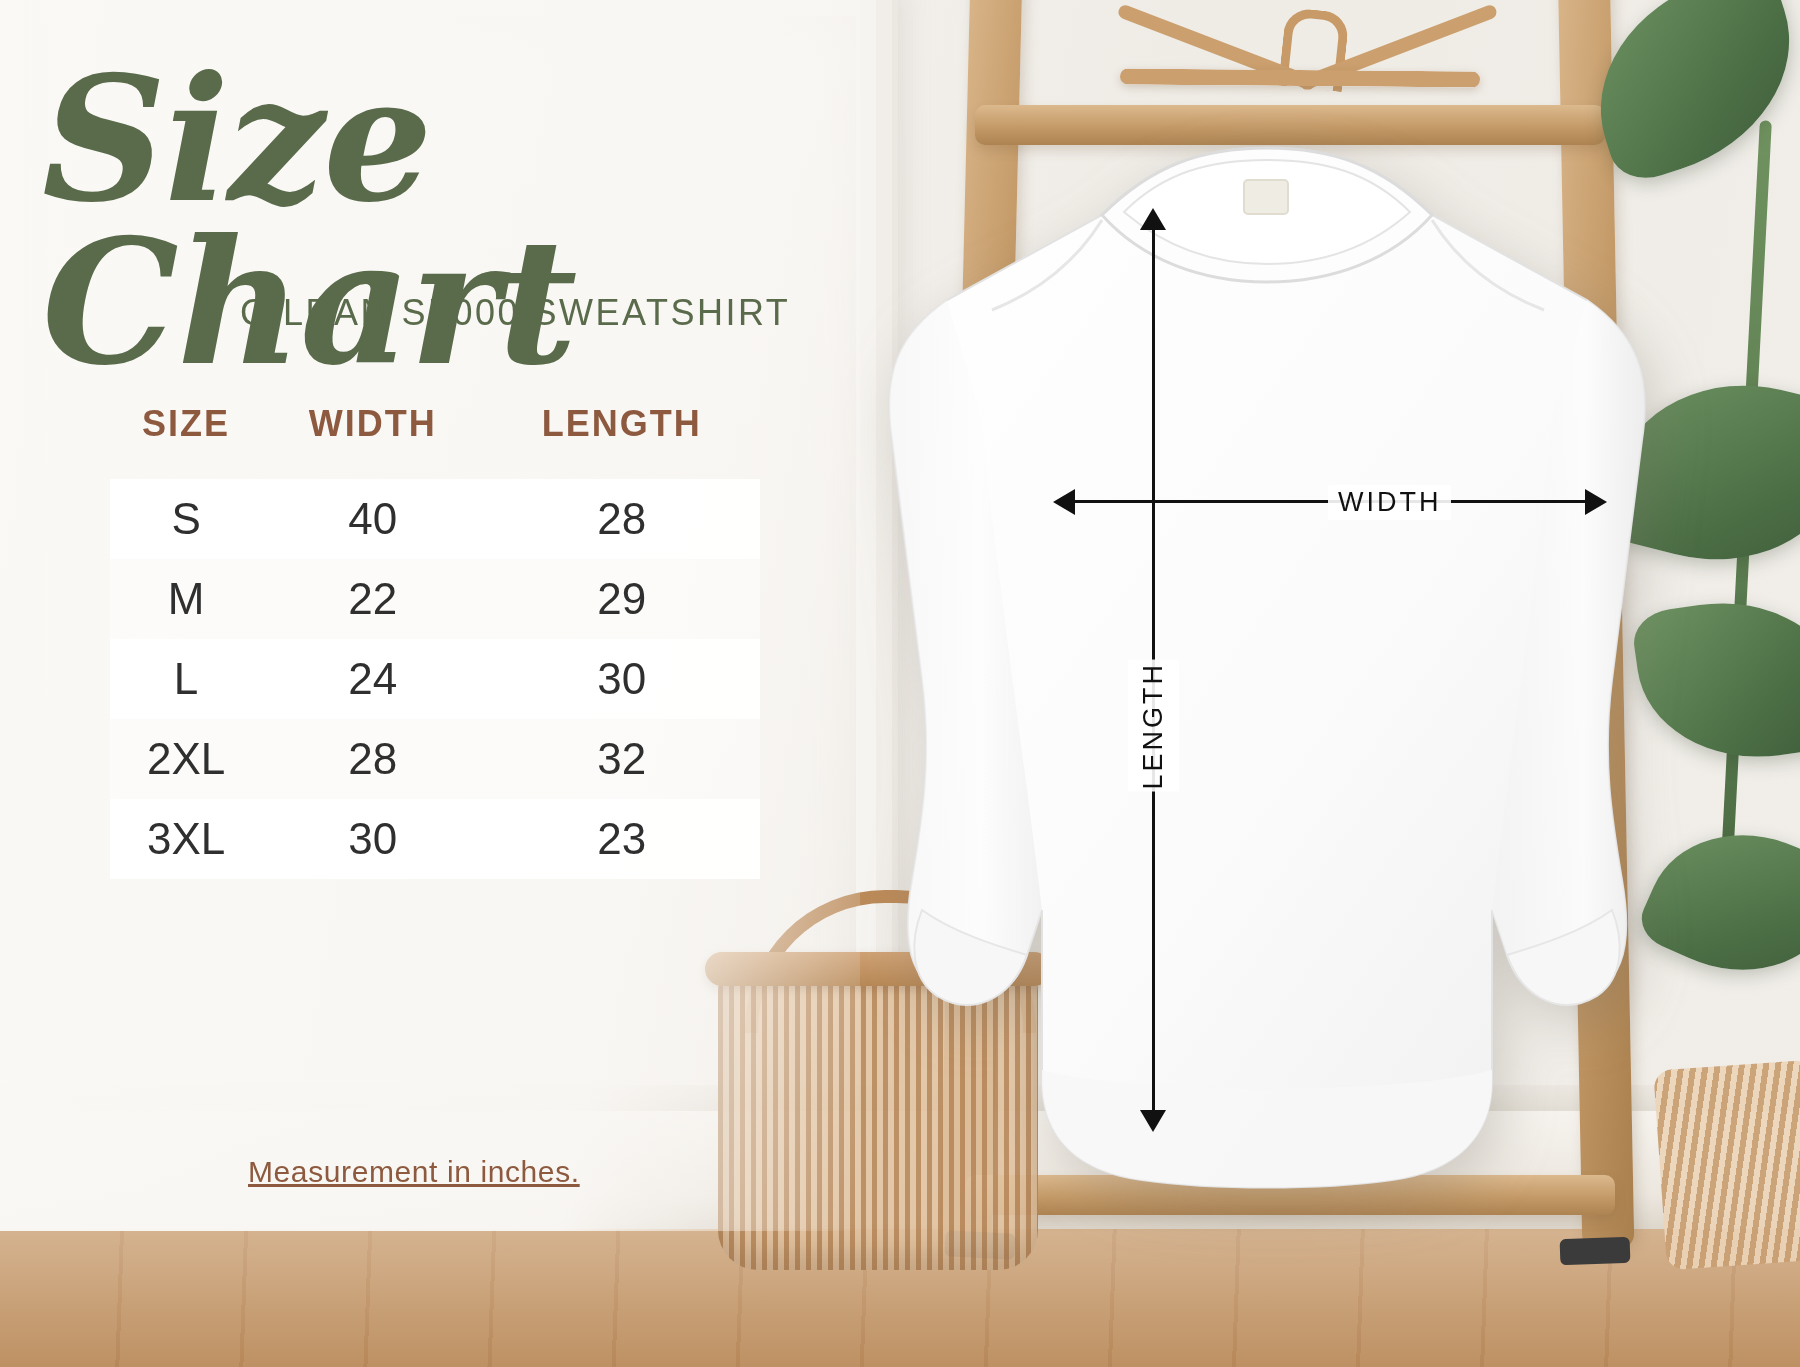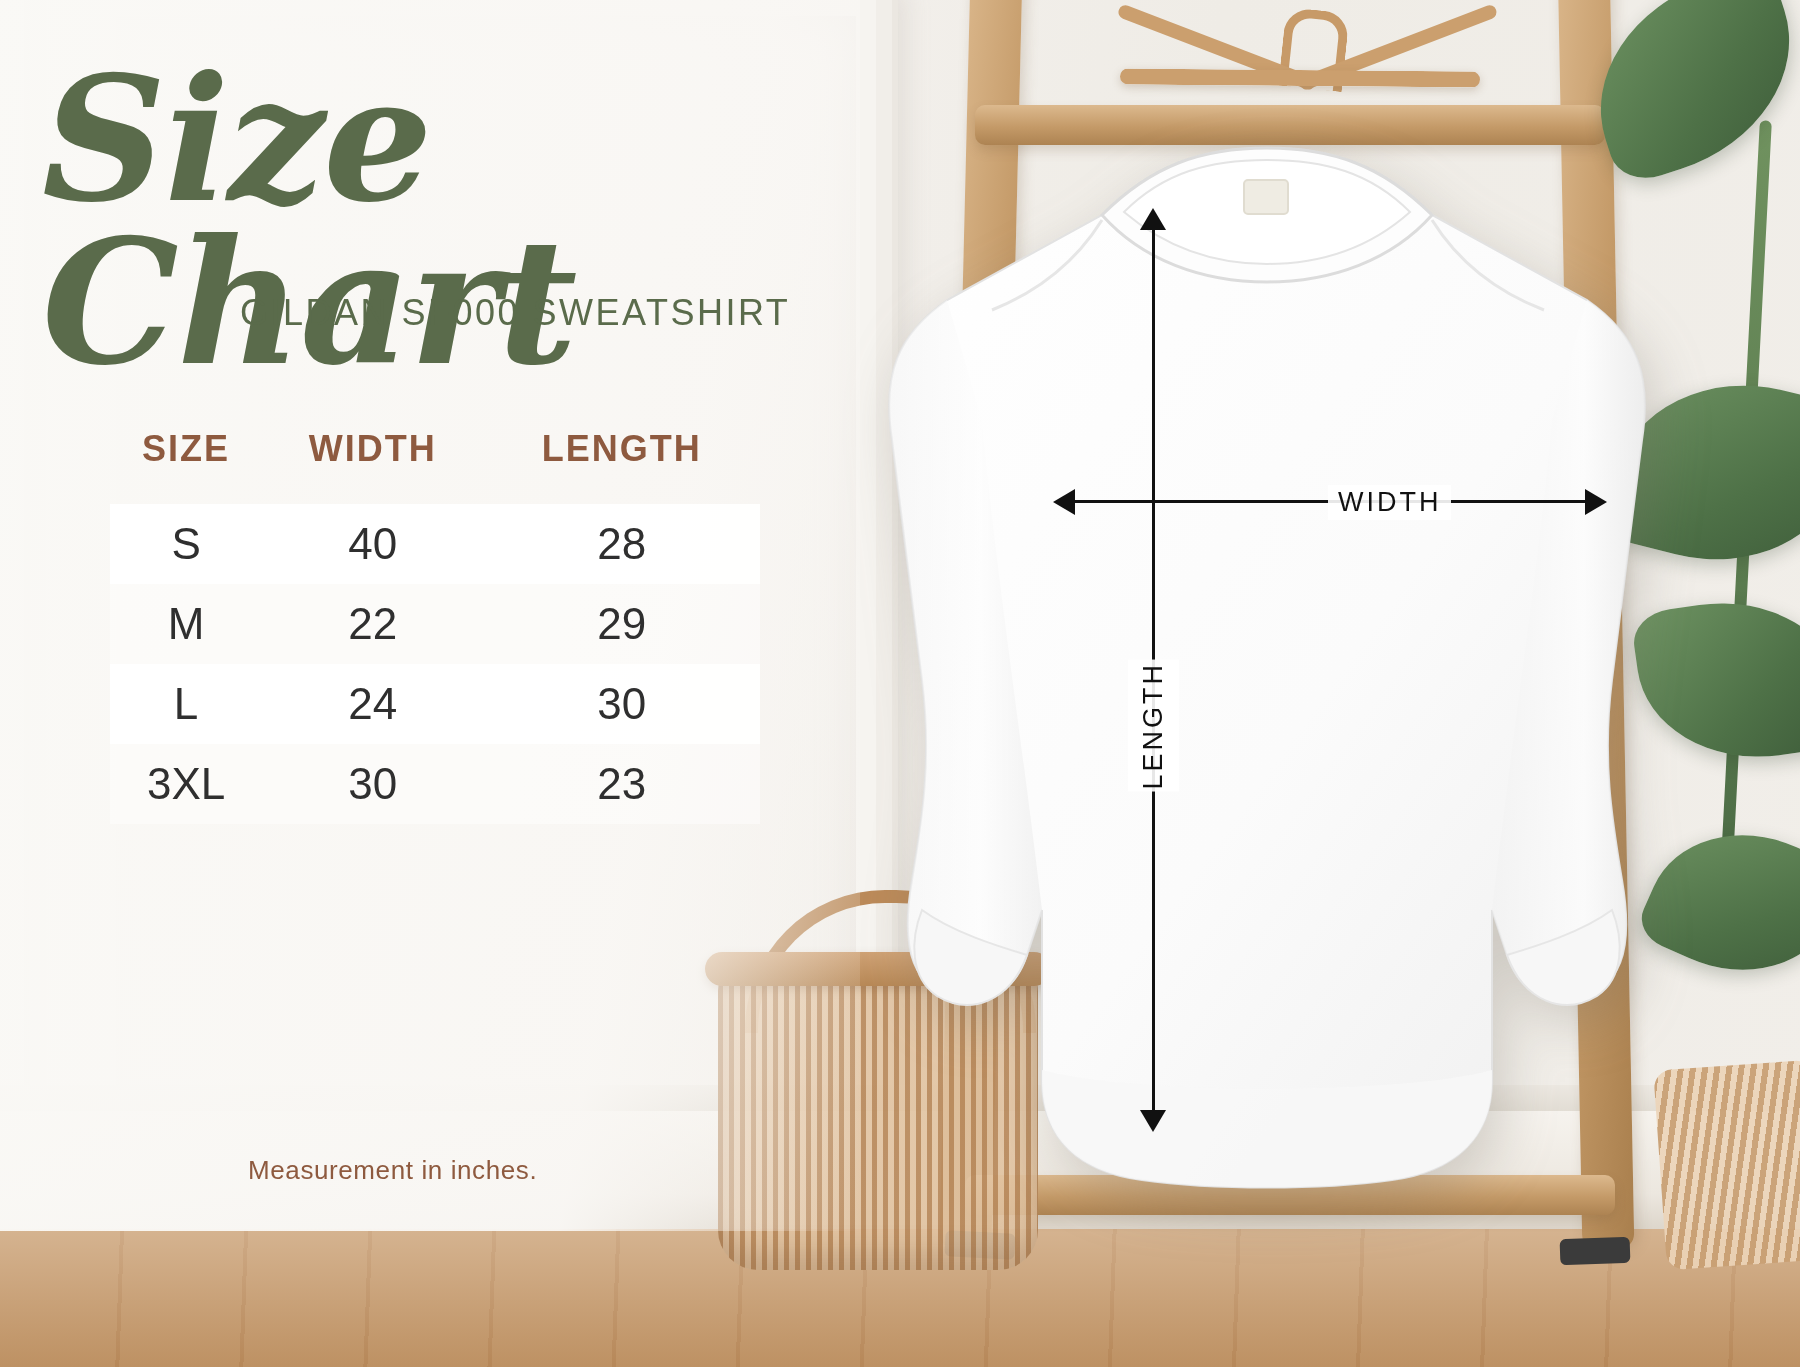--- a/index.html
+++ b/index.html
@@ -257,21 +257,21 @@
     top: 292px;
     font-size: 36px;
     letter-spacing: 2.5px;
     color: #5a6b4b;
     font-weight: 500;
   }
 
   table.size-table {
     position: absolute;
     left: 110px;
-    top: 428px;
+    top: 403px;
     width: 650px;
     border-collapse: collapse;
   }
   table.size-table th {
     font-size: 36px;
     font-weight: bold;
     letter-spacing: 2px;
     color: #8e5a3f;
     padding: 0 0 34px 0;
     text-align: center;
@@ -286,23 +286,24 @@
   table.size-table tbody tr:nth-child(odd) td {
     background: rgba(255,255,255,0.92);
   }
   table.size-table tbody tr:nth-child(even) td {
     background: rgba(255,255,255,0.45);
   }
   .note {
     position: absolute;
     left: 248px;
     top: 1155px;
-    font-size: 26px;
+    font-size: 30px;
     color: #8e5a3f;
     letter-spacing: 0.6px;
+    text-decoration: underline;
   }
 
   
   .ann-line { position: absolute; background: #111; }
   .ann-h { height: 3px; }
   .ann-v { width: 3px; }
   .arrow {
     position: absolute;
     width: 0; height: 0;
   }
@@ -460,20 +461,25 @@
           <td>M</td>
           <td>22</td>
           <td>29</td>
         </tr>
         <tr>
           <td>L</td>
           <td>24</td>
           <td>30</td>
         </tr>
         <tr>
+          <td>2XL</td>
+          <td>28</td>
+          <td>32</td>
+        </tr>
+        <tr>
           <td>3XL</td>
           <td>30</td>
           <td>23</td>
         </tr>
       </tbody>
     </table>
 
     <div class="note">Measurement in inches.</div>
   </div>
 

